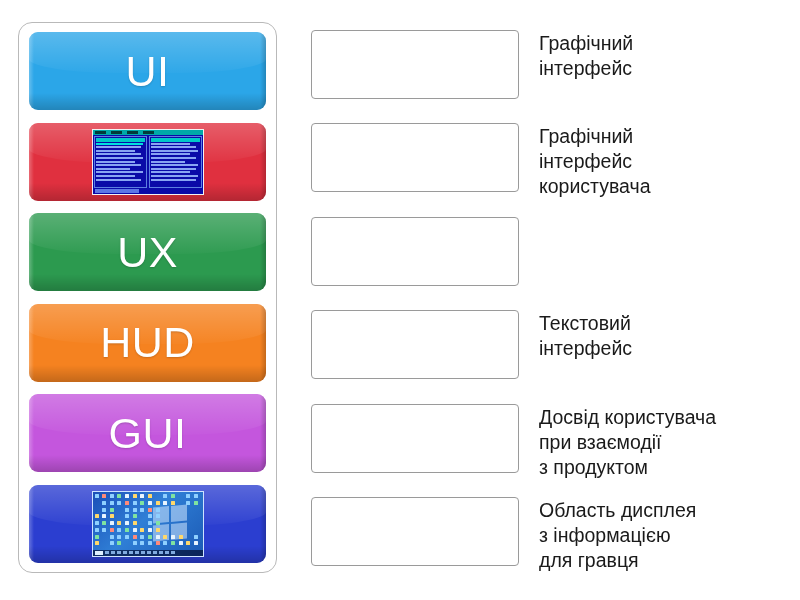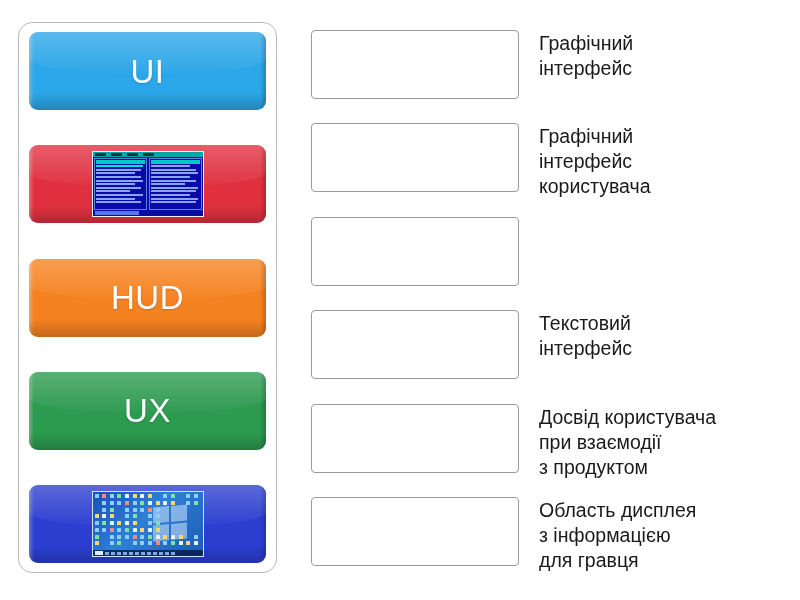--- a/index.html
+++ b/index.html
@@ -74,21 +74,21 @@
     position: absolute;
     right: 0; top: 0; bottom: 0; width: 6px;
     background: linear-gradient(to left, rgba(0,0,0,0.20), rgba(0,0,0,0));
     pointer-events: none;
   }
 
   .tile-label {
     position: relative;
     z-index: 2;
     color: #ffffff;
-    font-size: 33px;
+    font-size: 43px;
     font-weight: 400;
     letter-spacing: 0.5px;
     text-shadow: 0 1px 2px rgba(0,0,0,0.18);
     line-height: 1;
   }
 
   
   .thumb {
     position: relative;
     z-index: 2;
@@ -315,36 +315,43 @@
             <span class="row w1"></span>
             <span class="row w2"></span>
             <span class="row w3"></span>
             <span class="row w1"></span>
           </span>
         </span>
         <span class="tui-foot"></span>
       </span>
     </div>
 
+    <div class="tile" id="t3" style="background: rgb(44, 154, 79);">
+      <span class="gloss"></span>
+      <span class="edge-l"></span>
+      <span class="edge-r"></span>
+      <span class="shade"></span>
+      <span class="tile-label">UX</span>
+    </div>
+
     <div class="tile" id="t2" style="background: rgb(245, 130, 32);">
       <span class="gloss"></span>
       <span class="edge-l"></span>
       <span class="edge-r"></span>
       <span class="shade"></span>
       <span class="tile-label">HUD</span>
     </div>
 
-    <div class="tile" id="t3" style="background: rgb(44, 154, 79);">
+    <div class="tile" id="t4" style="background: rgb(196, 86, 221);">
       <span class="gloss"></span>
       <span class="edge-l"></span>
       <span class="edge-r"></span>
       <span class="shade"></span>
-      <span class="tile-label">UX</span>
-    </div>
-
+      <span class="tile-label">GUI</span>
+    </div>
 
     <div class="tile" id="t5" style="background: rgb(43, 62, 208);">
       <span class="gloss"></span>
       <span class="edge-l"></span>
       <span class="edge-r"></span>
       <span class="shade"></span>
       <span class="thumb win">
         <span class="win-body">
           <span class="logo">
             <span></span>

